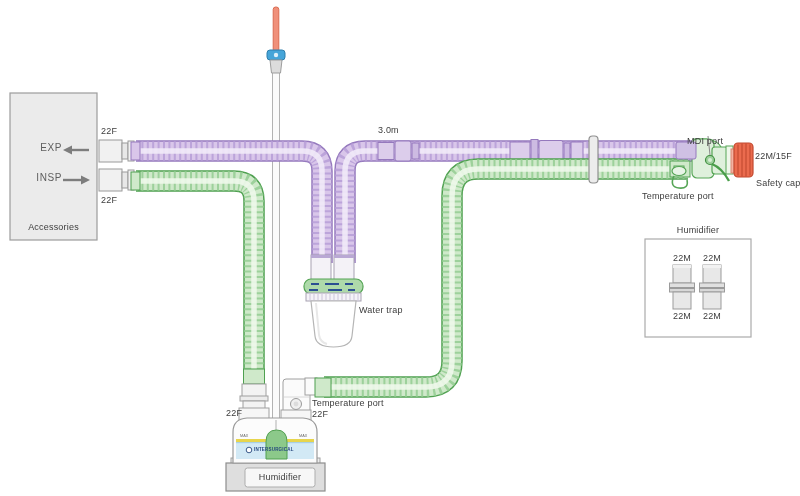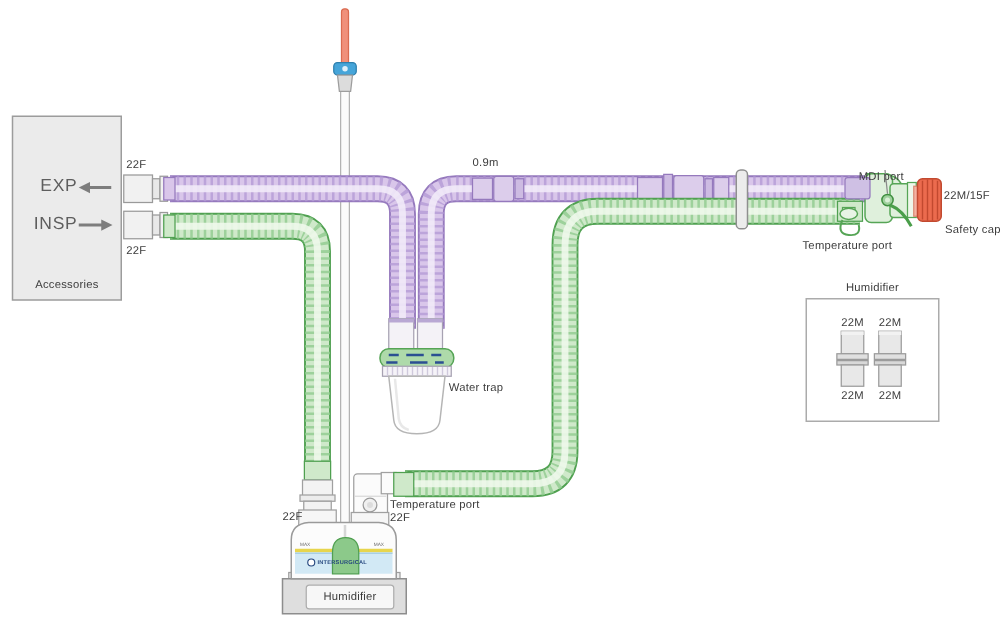--- a/index.html
+++ b/index.html
@@ -5,21 +5,21 @@
   html,body{margin:0;padding:0;background:#fff;}
   #canvas{
     position:relative;width:800px;height:496px;background:#ffffff;overflow:hidden;
     font-family:"Liberation Sans",sans-serif;
   }
   #canvas svg{position:absolute;left:0;top:0;}
   .lbl{
     position:absolute;font-size:9px;line-height:10px;color:#3c3c3c;
     letter-spacing:0.2px;white-space:nowrap;
   }
-  .lbl.big{font-size:14px;line-height:12px;color:#5e5e5e;letter-spacing:0.6px;}
+  .lbl.big{font-size:10px;line-height:12px;color:#5e5e5e;letter-spacing:0.6px;}
   .lbl.center{text-align:center;}
   .lbl.right{text-align:right;}
   .lbl.brand{font-size:4.5px;line-height:5px;color:#25477e;font-weight:bold;letter-spacing:0.2px;}
   .lbl.tiny{font-size:3.8px;line-height:4px;color:#6a6a6a;letter-spacing:0;}
 </style>
 </head>
 <body>
 
 <div id="canvas">
 
@@ -198,21 +198,21 @@
     </g>
   </g>
 </svg>
 
 <div class="lbl big right" style="left:26px;top:142px;width:36px;">EXP</div>
 <div class="lbl big right" style="left:24px;top:172px;width:38px;">INSP</div>
 <div class="lbl center" style="left:10px;top:222px;width:87px;">Accessories</div>
 <div class="lbl" style="left:101px;top:126px;">22F</div>
 <div class="lbl" style="left:101px;top:195px;">22F</div>
 
-<div class="lbl" style="left:378px;top:125px;">0.9m</div>
+<div class="lbl" style="left:378px;top:125px;">3.0m</div>
 <div class="lbl" style="left:359px;top:305px;text-align:right;">Water trap</div>
 
 <div class="lbl" style="left:687px;top:136px;">MDI port</div>
 <div class="lbl" style="left:755px;top:151px;text-align:right;">22M/15F</div>
 <div class="lbl" style="left:756px;top:178px;">Safety cap</div>
 <div class="lbl" style="left:642px;top:191px;">Temperature port</div>
 
 <div class="lbl" style="left:226px;top:408px;">22F</div>
 <div class="lbl" style="left:312px;top:398px;">Temperature port</div>
 <div class="lbl" style="left:312px;top:409px;">22F</div>

